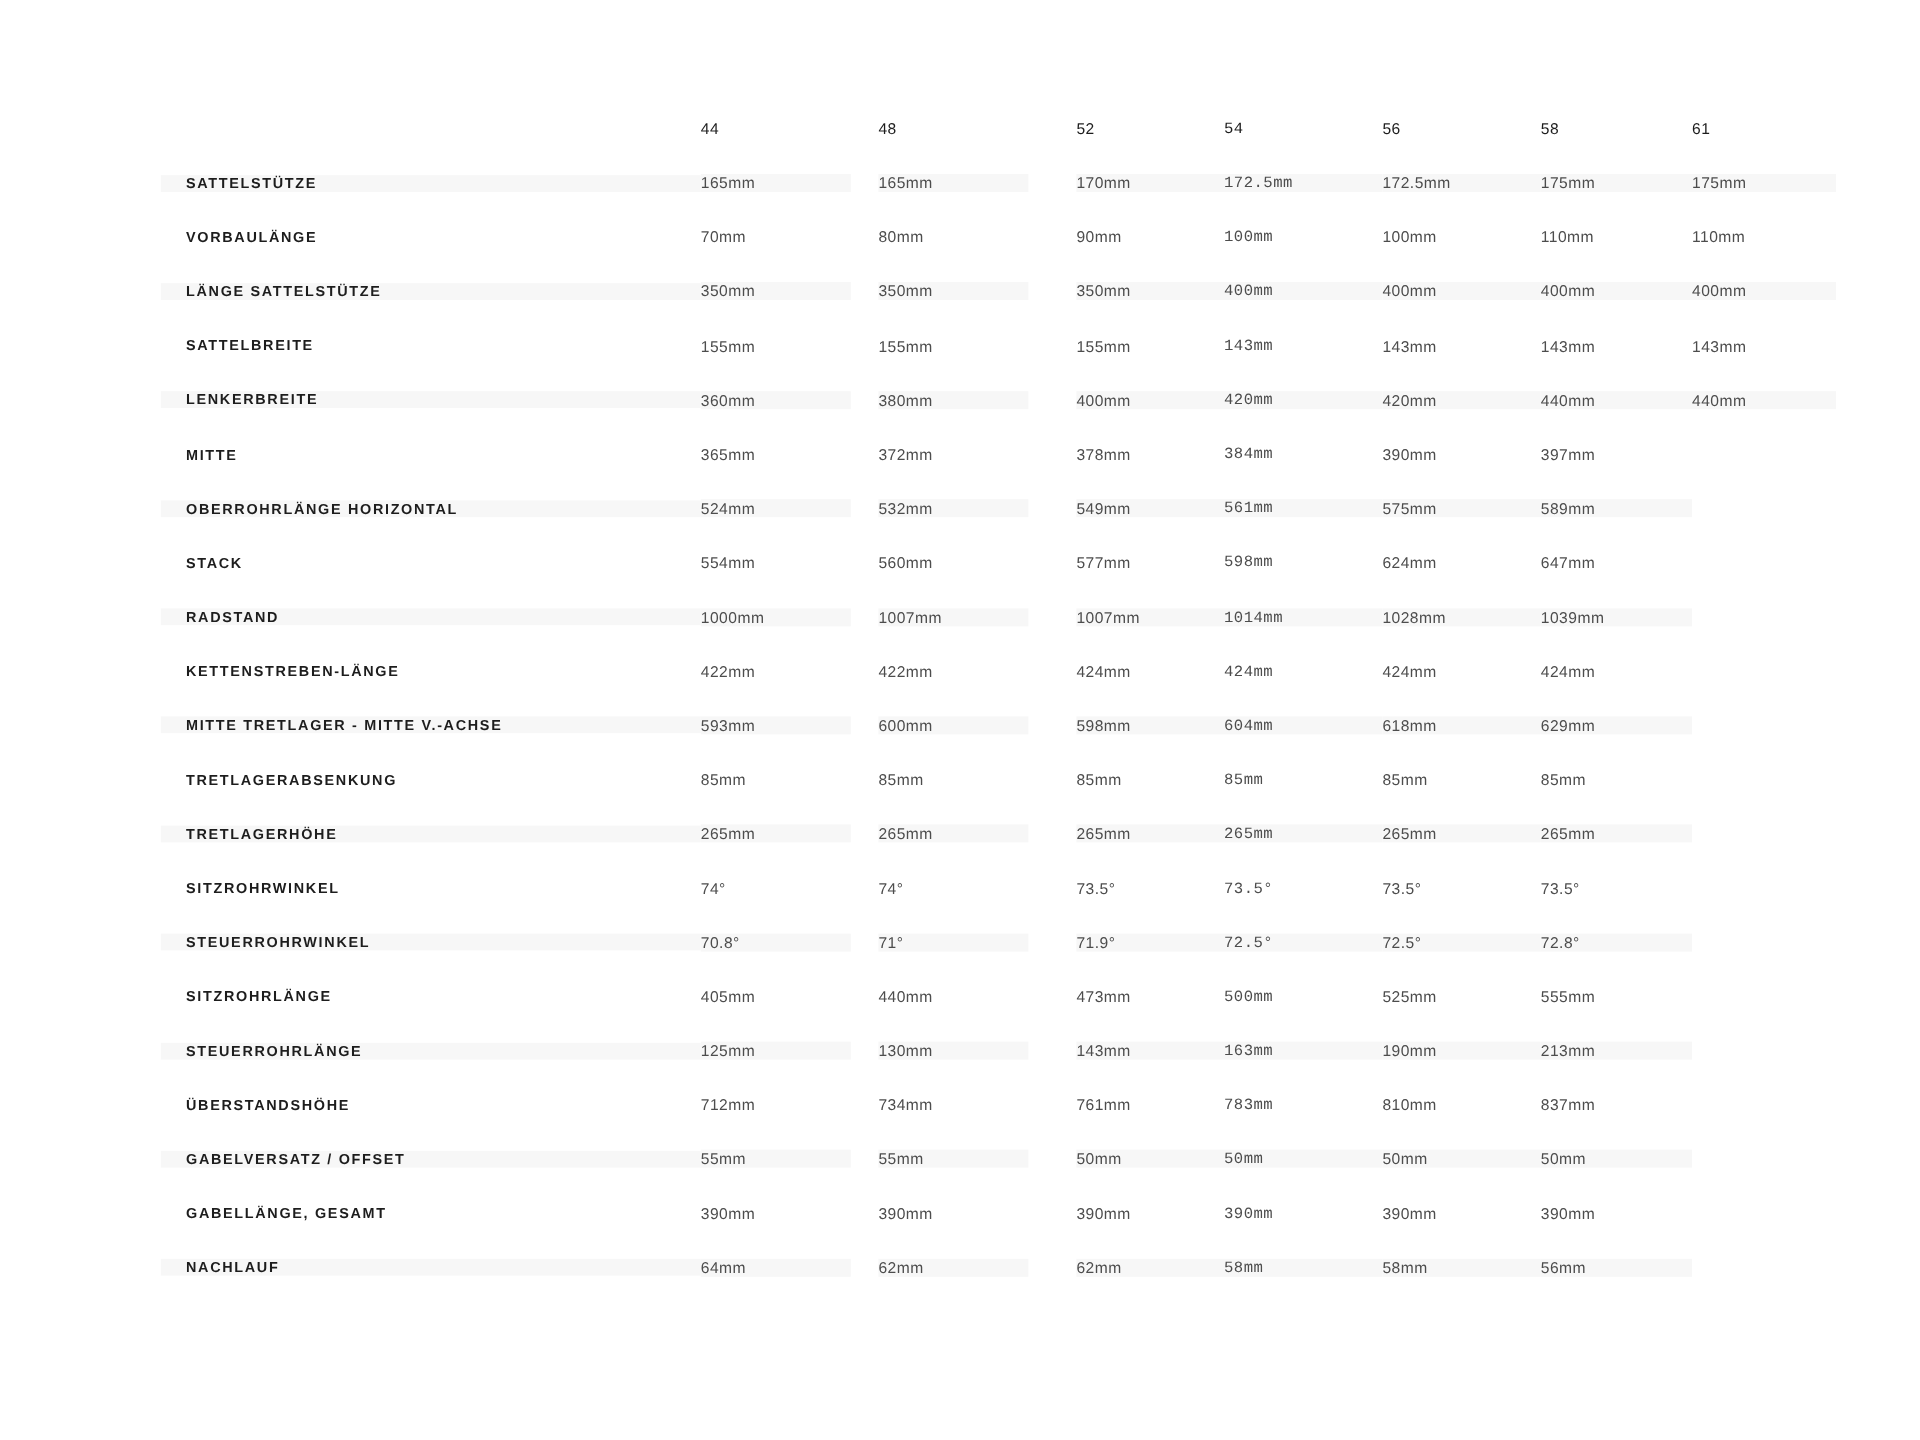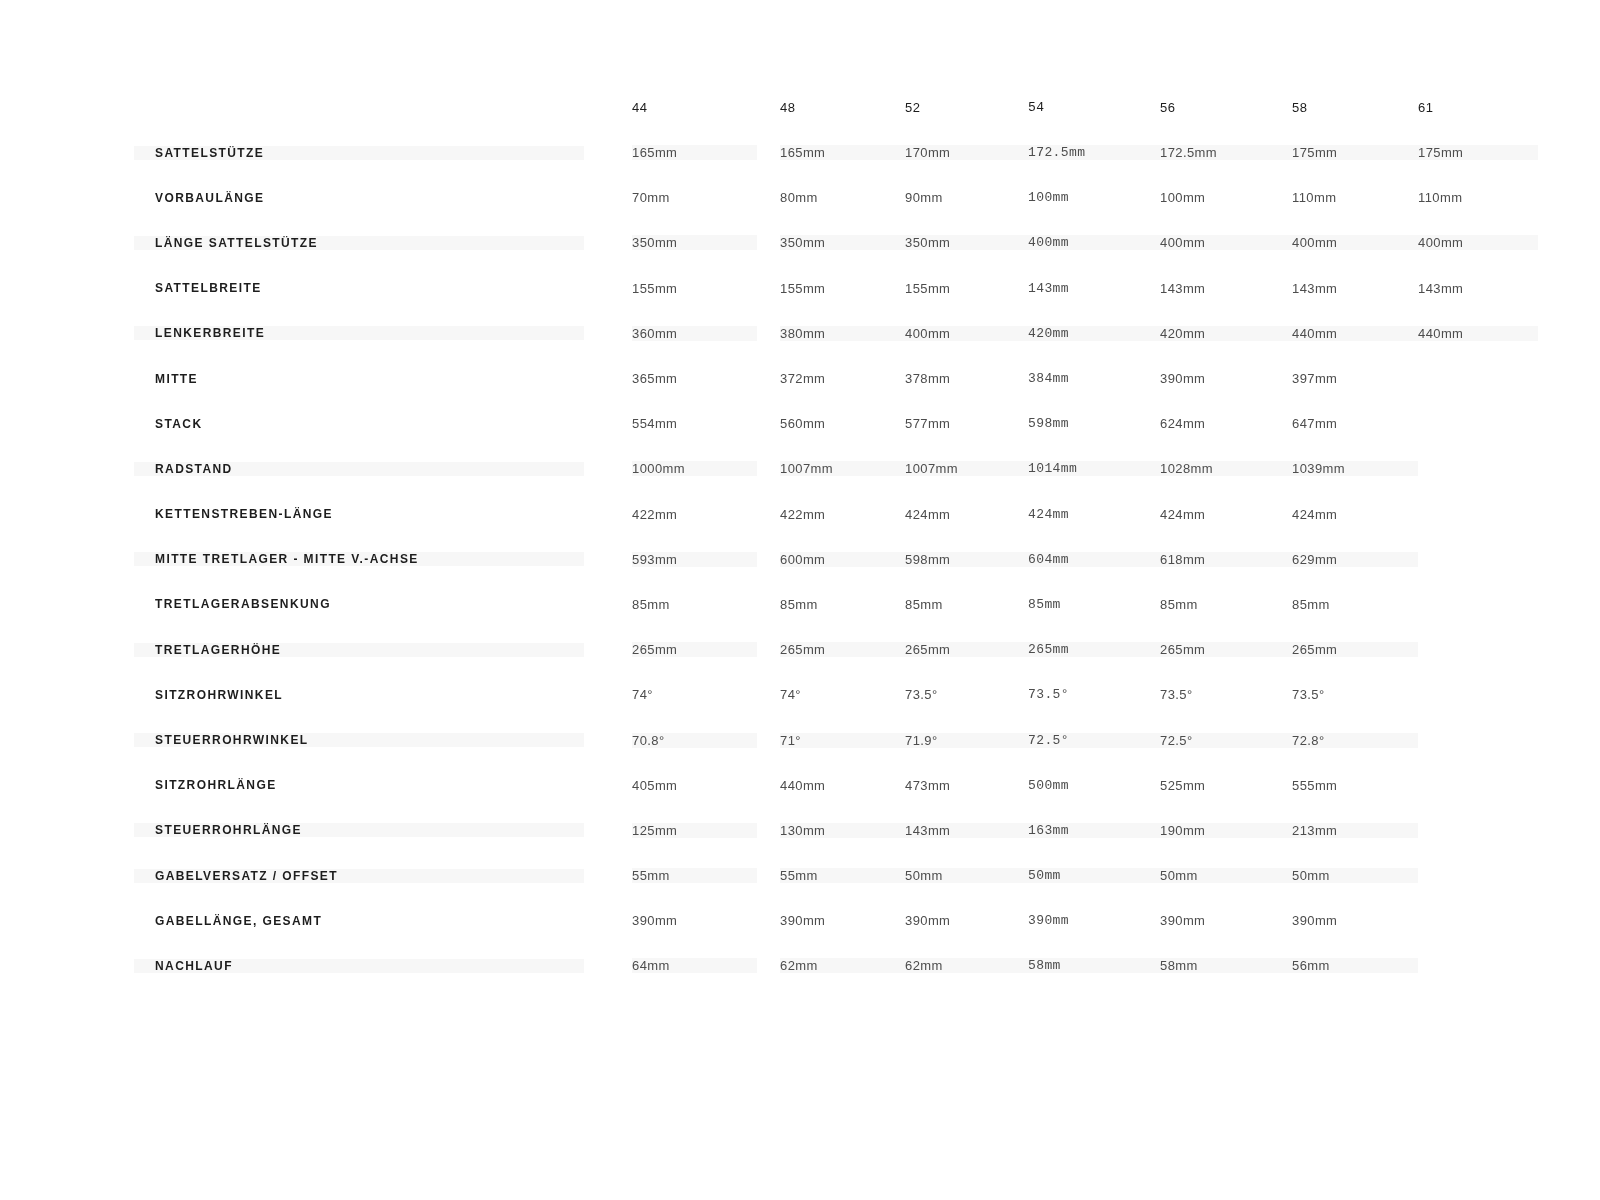--- a/index.html
+++ b/index.html
@@ -17,23 +17,23 @@
     top: 85px;
     width: 1333px;
   }
   .row {
     display: flex;
     height: 45.2px;
     align-items: center;
   }
   .cell { flex: none; box-sizing: border-box; white-space: nowrap; overflow: visible; }
   .c0 { width: 450px; padding-left: 21px; }
-  .c1 { width: 125px; margin-left: 48px; }
+  .c1 { width: 125px; }
   .c2 { width: 125px; margin-left: 23px; }
-  .c3 { width: 123px; }
+  .c3 { width: 123px; margin-left: 40px; }
   .c4 { width: 132px; font-family: Liberation Mono, monospace; }
   .c5 { width: 132px; }
   .c6 { width: 126px; }
   .c7 { width: 120px; }
 
   .header-row { height: 45px; }
   .col-header {
     font-size: 13px;
     color: var(--header-text, #1d1d1d);
     letter-spacing: 0.4px;
@@ -127,20 +127,30 @@
         <div class="row partial">
     <div class="cell c0 row-label">MITTE</div>
     <div class="cell c1 value">365mm</div>
     <div class="cell c2 value">372mm</div>
     <div class="cell c3 value">378mm</div>
     <div class="cell c4 value">384mm</div>
     <div class="cell c5 value">390mm</div>
     <div class="cell c6 value">397mm</div>
     <div class="cell c7 value"></div>
   </div>
+        <div class="row striped partial">
+    <div class="cell c0 row-label">OBERROHRLÄNGE HORIZONTAL</div>
+    <div class="cell c1 value">524mm</div>
+    <div class="cell c2 value">532mm</div>
+    <div class="cell c3 value">549mm</div>
+    <div class="cell c4 value">561mm</div>
+    <div class="cell c5 value">575mm</div>
+    <div class="cell c6 value">589mm</div>
+    <div class="cell c7 value"></div>
+  </div>
         <div class="row partial">
     <div class="cell c0 row-label">STACK</div>
     <div class="cell c1 value">554mm</div>
     <div class="cell c2 value">560mm</div>
     <div class="cell c3 value">577mm</div>
     <div class="cell c4 value">598mm</div>
     <div class="cell c5 value">624mm</div>
     <div class="cell c6 value">647mm</div>
     <div class="cell c7 value"></div>
   </div>
@@ -227,20 +237,30 @@
         <div class="row striped partial">
     <div class="cell c0 row-label">STEUERROHRLÄNGE</div>
     <div class="cell c1 value">125mm</div>
     <div class="cell c2 value">130mm</div>
     <div class="cell c3 value">143mm</div>
     <div class="cell c4 value">163mm</div>
     <div class="cell c5 value">190mm</div>
     <div class="cell c6 value">213mm</div>
     <div class="cell c7 value"></div>
   </div>
+        <div class="row partial">
+    <div class="cell c0 row-label">ÜBERSTANDSHÖHE</div>
+    <div class="cell c1 value">712mm</div>
+    <div class="cell c2 value">734mm</div>
+    <div class="cell c3 value">761mm</div>
+    <div class="cell c4 value">783mm</div>
+    <div class="cell c5 value">810mm</div>
+    <div class="cell c6 value">837mm</div>
+    <div class="cell c7 value"></div>
+  </div>
         <div class="row striped partial">
     <div class="cell c0 row-label">GABELVERSATZ / OFFSET</div>
     <div class="cell c1 value">55mm</div>
     <div class="cell c2 value">55mm</div>
     <div class="cell c3 value">50mm</div>
     <div class="cell c4 value">50mm</div>
     <div class="cell c5 value">50mm</div>
     <div class="cell c6 value">50mm</div>
     <div class="cell c7 value"></div>
   </div>

